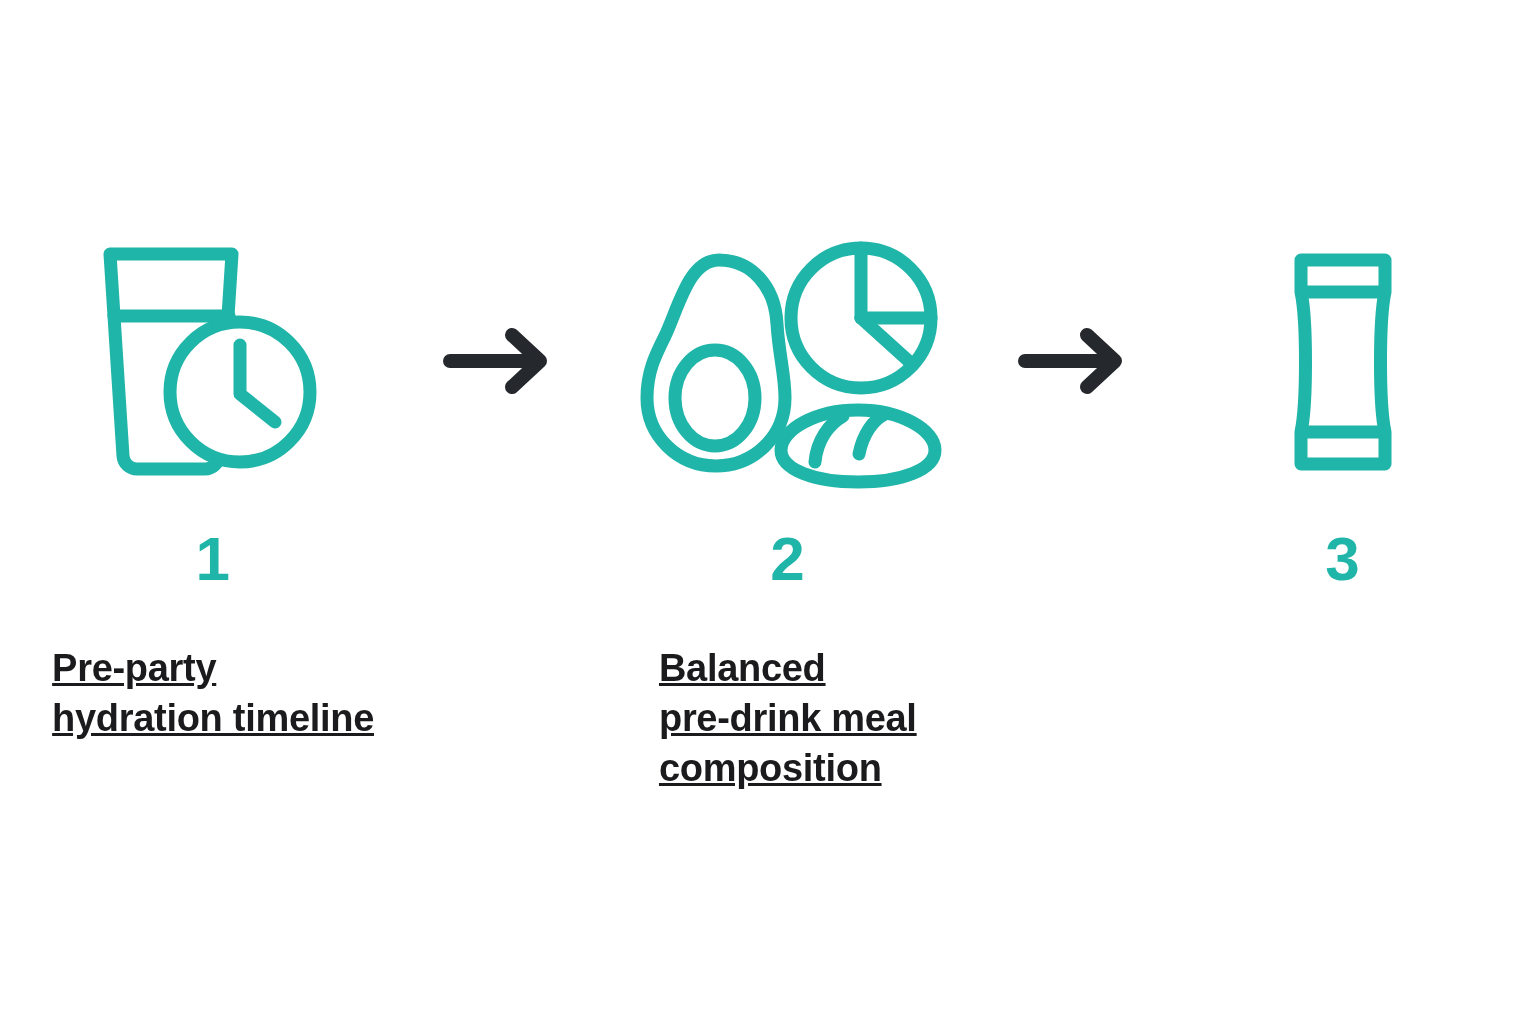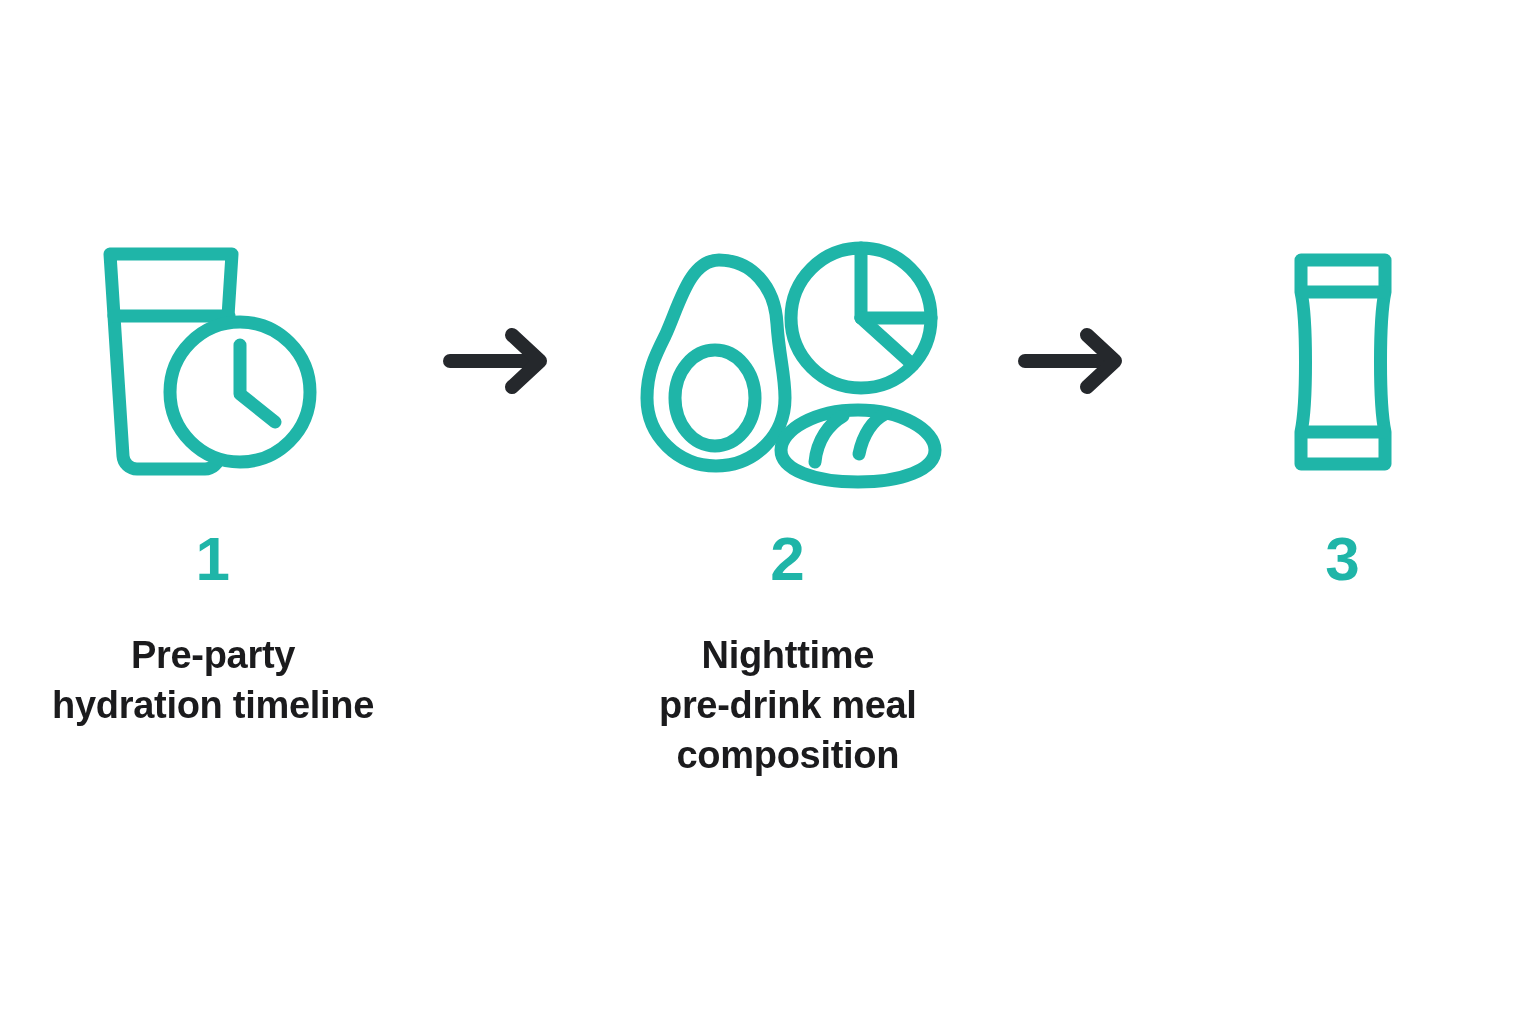--- a/index.html
+++ b/index.html
@@ -53,28 +53,29 @@
   .step-number {
     font-size: 62px;
     font-weight: 700;
     line-height: 1;
     color: #1FB5A8;
     margin-top: 38px;
     letter-spacing: 0.5px;
   }
 
   .step-label {
-    margin-top: 40px;
+    margin-top: 53px;
     font-size: 38px;
     font-weight: 700;
     line-height: 1.32;
     color: #1b1b1d;
-    text-align: center;
+    text-align: left;
     letter-spacing: -0.3px;
     white-space: pre-line;
+    text-decoration: underline;
   }
 
   
   .arrow-box {
     width: 150px;
     padding-top: 232px;
     display: flex;
     align-items: flex-start;
     justify-content: center;
   }
@@ -153,21 +154,21 @@
                      C182 250 148 238 148 218
                      C148 198 182 178 225 178 Z"></path>
             <path d="M182 230 C184 208 196 192 210 184"></path>
             <path d="M226 222 C230 202 240 188 252 182"></path>
           </g>
         </svg>
       </div>
 
       <div class="step-number" style="color: rgb(31, 181, 168);">2</div>
 
-      <div class="step-label" style="color: rgb(27, 27, 29);">Nighttime
+      <div class="step-label" style="color: rgb(27, 27, 29);">Balanced
 pre-drink meal
 composition</div>
     </div>
 
     <div class="arrow-box">
       <div class="arrow-inner">
         <svg width="108" height="70" viewBox="0 0 108 70" aria-hidden="true">
           <g fill="none" stroke="#25282c" stroke-width="14" stroke-linecap="round" stroke-linejoin="round">
             <path d="M4 35 L92 35"></path>
             <path d="M66 9 L94 35 L66 61"></path>

